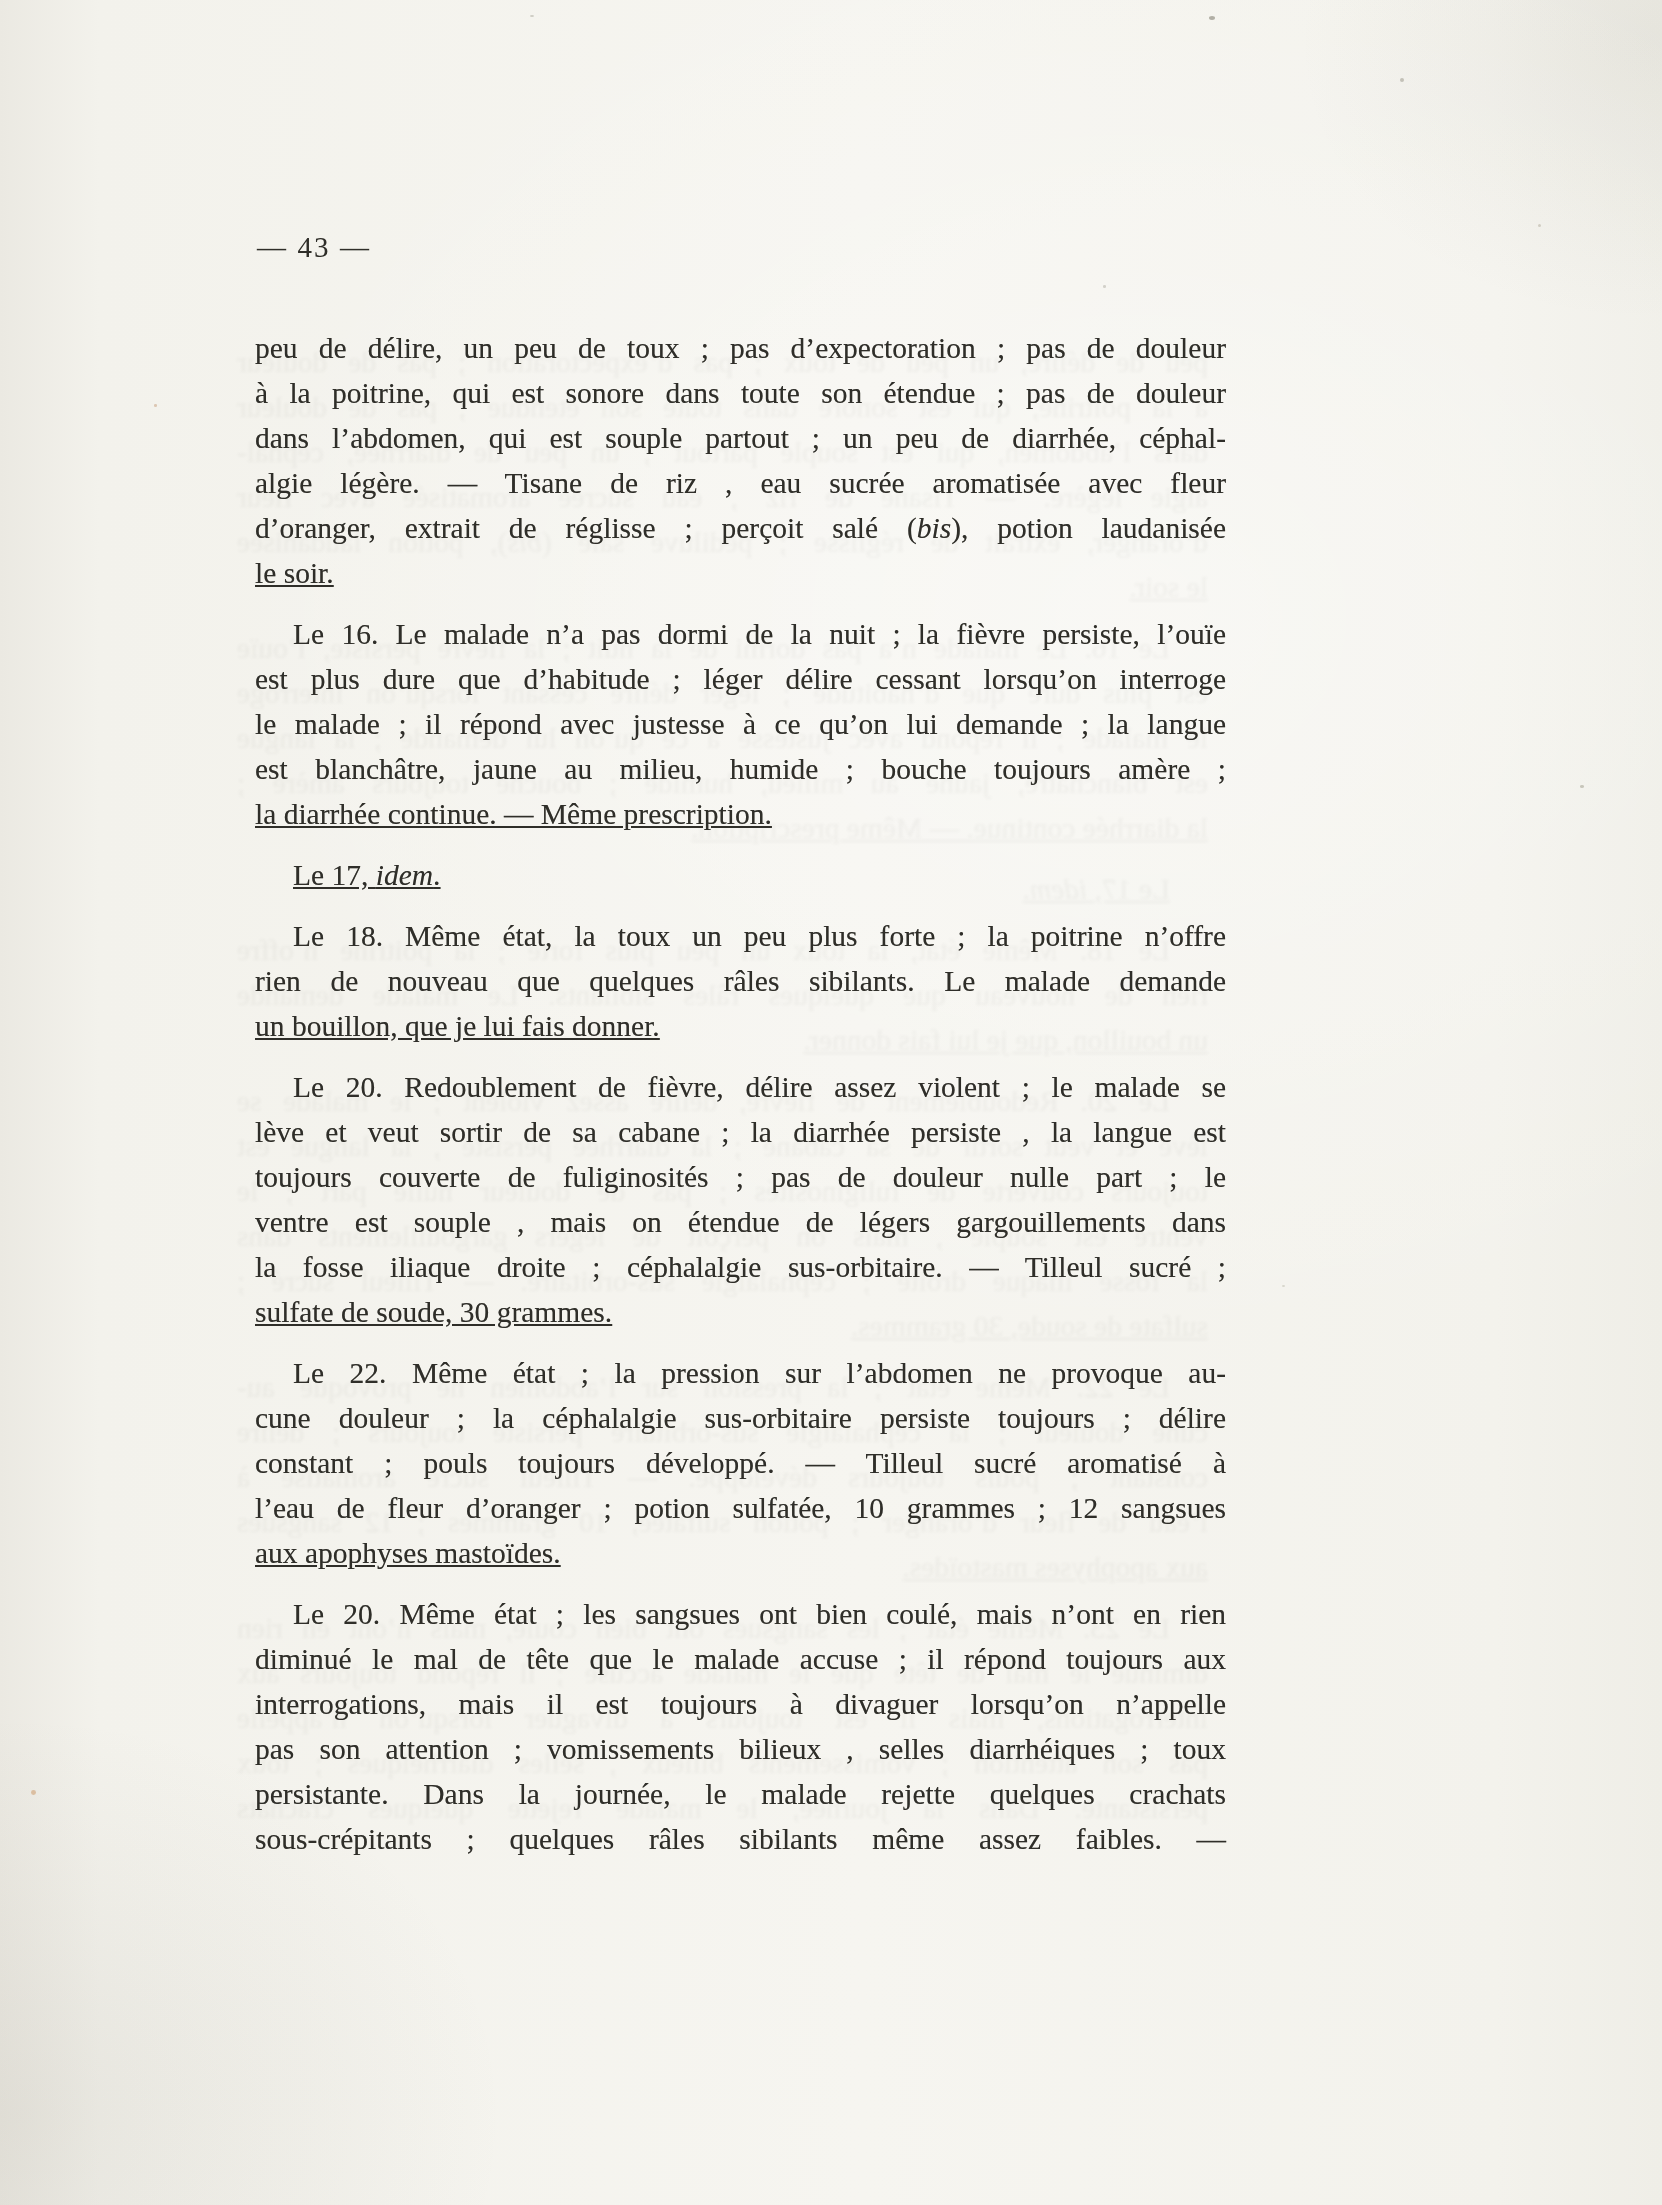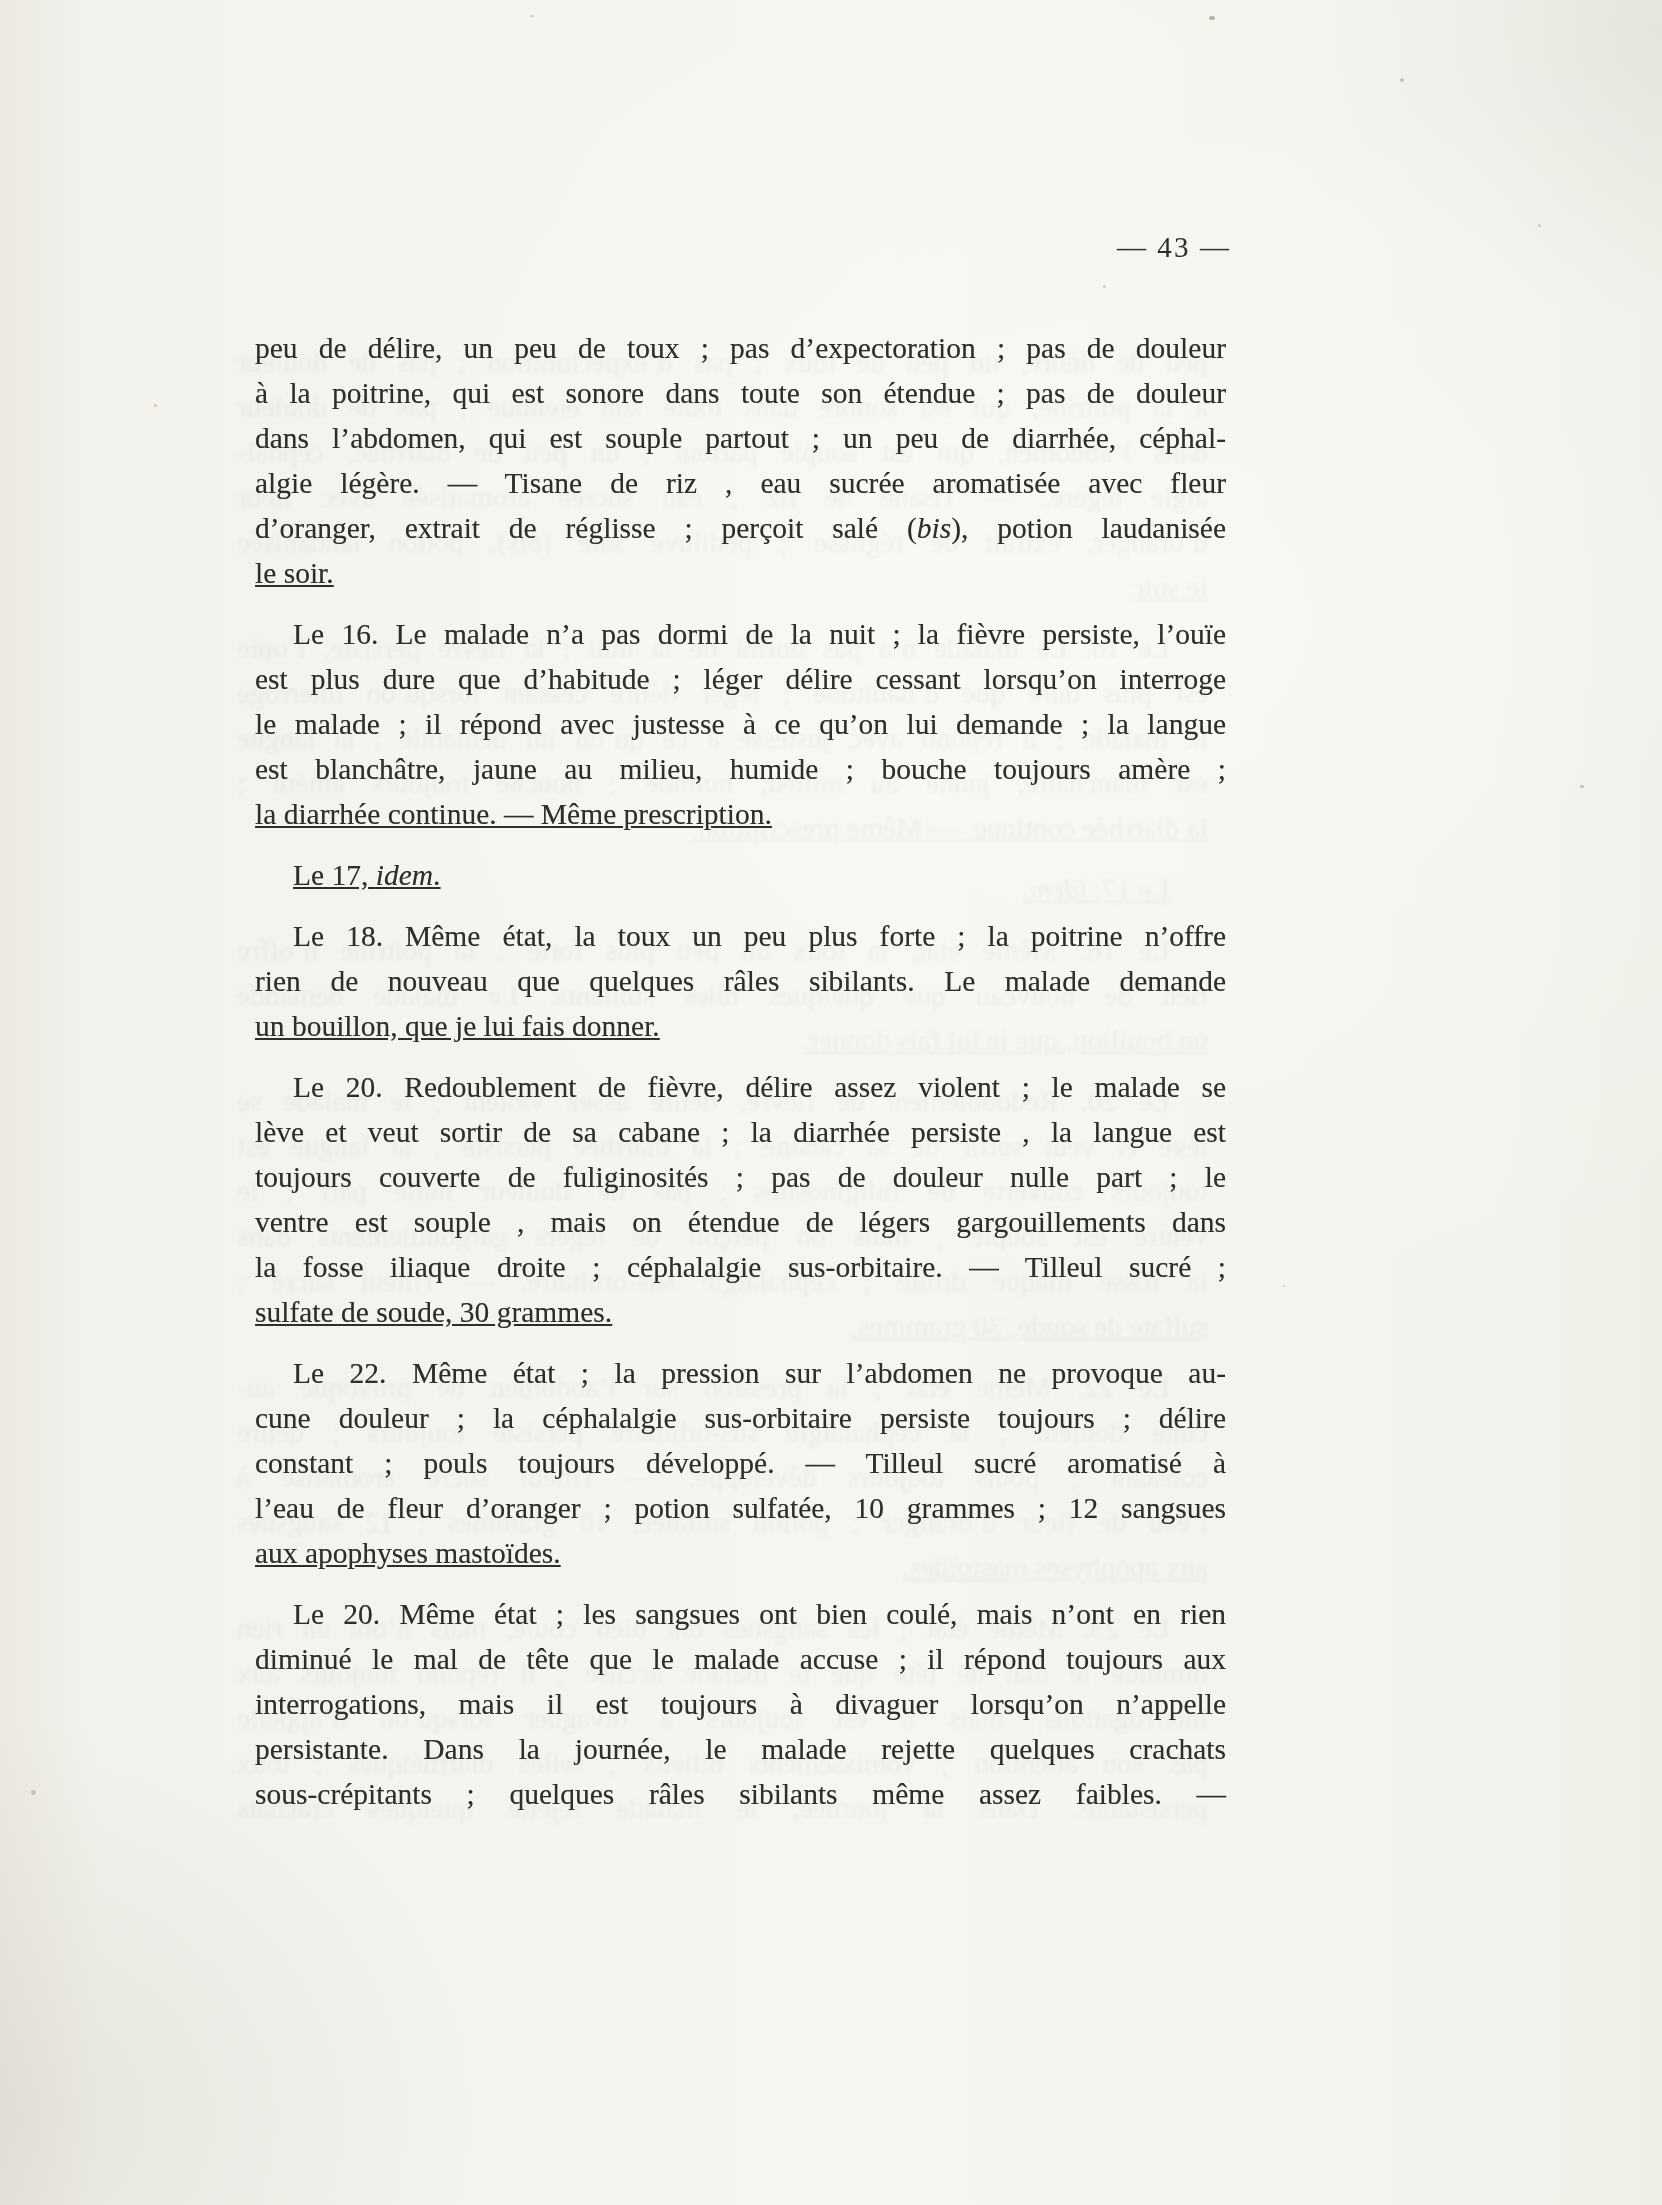--- a/index.html
+++ b/index.html
@@ -20,22 +20,22 @@
     position:absolute;left:221px;top:324px;width:1003px;height:1513px;
     font-size:29.5px;line-height:45px;
     transform:scaleX(-1);
     filter:blur(1.6px);
     opacity:0.055;
     color:#55544a;
     overflow:hidden;
     pointer-events:none;
   }
   .header{
-    position:absolute;left:228px;top:231px;width:1003px;
-    text-align:right;
+    position:absolute;left:257px;top:231px;width:1003px;
+    text-align:left;
     font-size:29px;line-height:32px;
     letter-spacing:2.1px;
   }
   .text{
     position:absolute;left:239px;top:310px;width:1003px;
     font-size:29.5px;line-height:45px;
   }
   .para{margin:16px;}
   .para + .para{margin-top:9.7px;}
   .para.ind .line:first-child{text-indent:38px;}
@@ -158,20 +158,21 @@
         <div class="line"><span>Le 22. Même état ; la pression sur l’abdomen ne provoque au-</span></div>
         <div class="line"><span>cune douleur ; la céphalalgie sus-orbitaire persiste toujours ; délire</span></div>
         <div class="line"><span>constant ; pouls toujours développé. — Tilleul sucré aromatisé à</span></div>
         <div class="line"><span>l’eau de fleur d’oranger ; potion sulfatée, 10 grammes ; 12 sangsues</span></div>
         <div class="line last"><span>aux apophyses mastoïdes.</span></div>
       </div>
       <div class="para ind">
         <div class="line"><span>Le 20. Même état ; les sangsues ont bien coulé, mais n’ont en rien</span></div>
         <div class="line"><span>diminué le mal de tête que le malade accuse ; il répond toujours aux</span></div>
         <div class="line"><span>interrogations, mais il est toujours à divaguer lorsqu’on n’appelle</span></div>
+        <div class="line"><span>pas son attention ; vomissements bilieux , selles diarrhéiques ; toux</span></div>
         <div class="line"><span>persistante. Dans la journée, le malade rejette quelques crachats</span></div>
         <div class="line"><span>sous-crépitants ; quelques râles sibilants même assez faibles. —</span></div>
       </div>
     </main>
 
   <div class="speck s1"></div>
   <div class="speck s2"></div>
   <div class="speck s3"></div>
   <div class="speck s4"></div>
   <div class="speck s5"></div>

